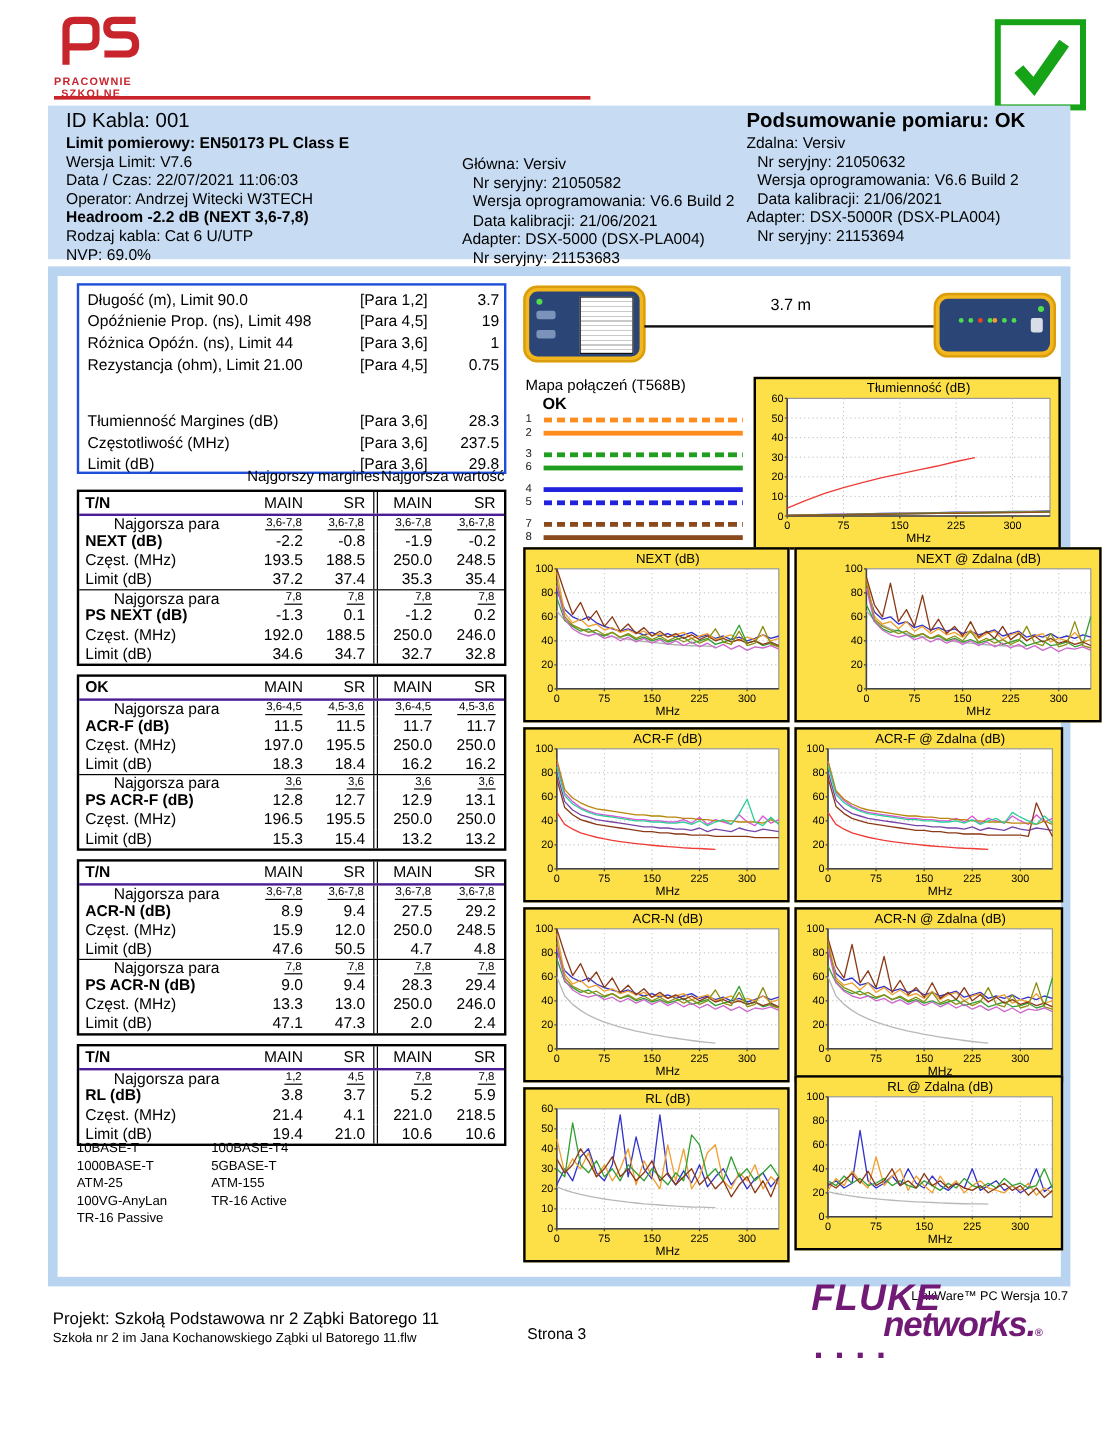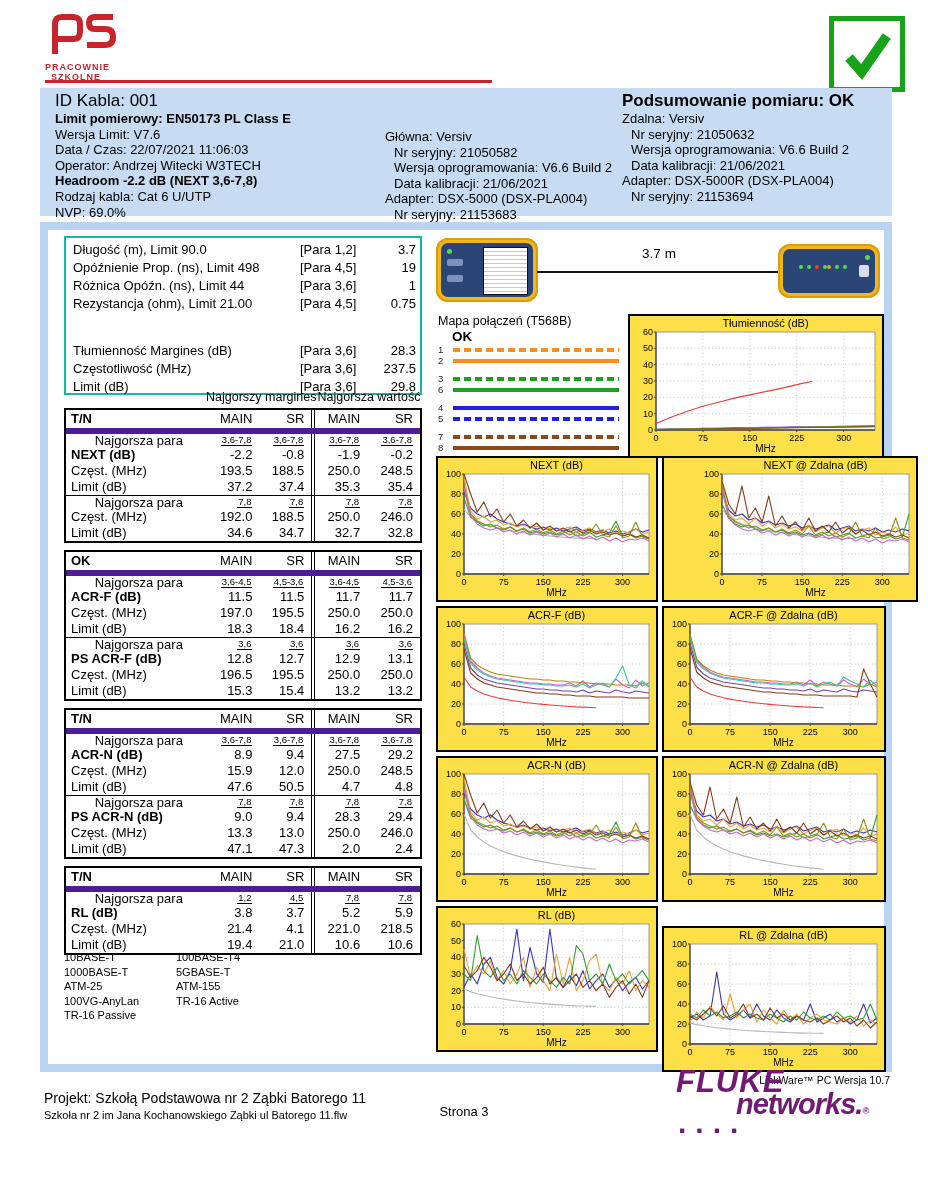--- a/index.html
+++ b/index.html
@@ -21,35 +21,35 @@
   .bcol1{left:15px;top:23px;width:330px;}
   .bcol2{left:345px;top:41px;width:240px;}
   .bcol3{left:582px;top:23px;width:268px;}
   .bline.b{font-weight:bold;}
   .bline.ind{padding-left:9px;}
   
   .main-box{position:absolute;left:40px;top:222px;width:836px;height:834px;
             border:8px solid #b9d4f1;background:#fff;}
   
   .summary-box{position:absolute;left:16px;top:6px;width:346px;height:152px;
-               border:2px solid #14b8a6;font-size:13px;padding:3px 4px 0 4px;}
+               border:2px solid #1d4ed8;font-size:13px;padding:3px 4px 0 4px;}
   .srow{display:flex;line-height:18px;height:18px;}
   .srow .sl{flex:1;padding-left:3px;}
   .srow .sp{width:72px;}
   .srow .sv{width:44px;text-align:right;}
   .sspace{height:29px;}
   
   .colheads{position:absolute;left:16px;top:160px;width:356px;font-size:12.5px;}
   .colheads span{position:absolute;white-space:nowrap;}
   .ch1{left:142px;width:110px;text-align:center;}
   .ch2{left:250px;width:110px;text-align:center;}
   
   #sections{position:absolute;left:16px;top:178px;width:358px;}
   .mtable{border:2px solid #000;margin-bottom:7px;}
-  .hrow{display:flex;height:18px;line-height:18px;font-size:13px;border-bottom:6px solid #4c1d95;}
+  .hrow{display:flex;height:18px;line-height:18px;font-size:13px;border-bottom:2px solid #4c1d95;}
   .hrow .hl{width:136px;padding-left:5px;font-weight:bold;}
   .row{display:flex;height:16px;line-height:16px;font-size:13px;}
   .row .rl{width:136px;padding-left:5px;}
   .row .rl.b{font-weight:bold;}
   .cv{width:53px;text-align:right;padding-right:7px;box-sizing:border-box;}
   .cv.c2{border-right:1.5px solid #000;}
   .cv.c3{border-left:1.5px solid #000;margin-left:2px;}
   .pairrow{height:13px;line-height:12px;font-size:13px;}
   .pairrow .cv{font-size:9.5px;}
   .pairrow .rl{line-height:14px;text-align:center;}
@@ -89,21 +89,21 @@
   
   .chart{position:absolute;border:2px solid #000;background:#fde047;}
   .chart-0{left:580px;top:84px;width:252px;height:140px;}
   .chart-1{left:388px;top:226px;width:218px;height:142px;}
   .chart-2{left:614px;top:226px;width:220px;height:142px;padding-left:32px;}
   .chart-3{left:388px;top:376px;width:218px;height:142px;}
   .chart-4{left:614px;top:376px;width:220px;height:142px;}
   .chart-5{left:388px;top:526px;width:218px;height:142px;}
   .chart-6{left:614px;top:526px;width:220px;height:142px;}
   .chart-7{left:388px;top:676px;width:218px;height:142px;}
-  .chart-8{left:614px;top:696px;width:220px;height:142px;}
+  .chart-8{left:614px;top:666px;width:220px;height:142px;}
   .chart svg text{font-family:"Liberation Sans",sans-serif;}
   
   .linkware{position:absolute;right:38px;top:1074px;font-size:10.5px;}
   .f-project{position:absolute;left:44px;top:1090px;font-size:14px;}
   .f-file{position:absolute;left:44px;top:1109px;font-size:11px;}
   .f-page{position:absolute;left:0;top:1104px;width:100%;text-align:center;font-size:13px;}
   .fluke{position:absolute;left:676px;top:1064px;width:220px;height:70px;color:#701a75;}
   .fluke-top{position:absolute;left:0;top:0;font-size:31px;font-weight:bold;font-style:italic;letter-spacing:1px;}
   .fluke-bot{position:absolute;left:60px;top:24px;font-size:29px;font-style:italic;font-weight:bold;letter-spacing:-1px;}
   .fluke-reg{font-size:9px;vertical-align:baseline;}
@@ -245,20 +245,27 @@
               <span class="cv c4">35.4</span>
             </div>
           </div>
           <div class="group">
             <div class="row pairrow">
               <span class="rl">Najgorsza para</span>
               <span class="cv c1"><span class="pairval">7,8</span></span>
               <span class="cv c2"><span class="pairval">7,8</span></span>
               <span class="cv c3"><span class="pairval">7,8</span></span>
               <span class="cv c4"><span class="pairval">7,8</span></span>
+            </div>
+            <div class="row">
+              <span class="rl b">PS NEXT (dB)</span>
+              <span class="cv c1">-1.3</span>
+              <span class="cv c2">0.1</span>
+              <span class="cv c3">-1.2</span>
+              <span class="cv c4">0.2</span>
             </div>
             <div class="row">
               <span class="rl">Częst. (MHz)</span>
               <span class="cv c1">192.0</span>
               <span class="cv c2">188.5</span>
               <span class="cv c3">250.0</span>
               <span class="cv c4">246.0</span>
             </div>
             <div class="row">
               <span class="rl">Limit (dB)</span>

